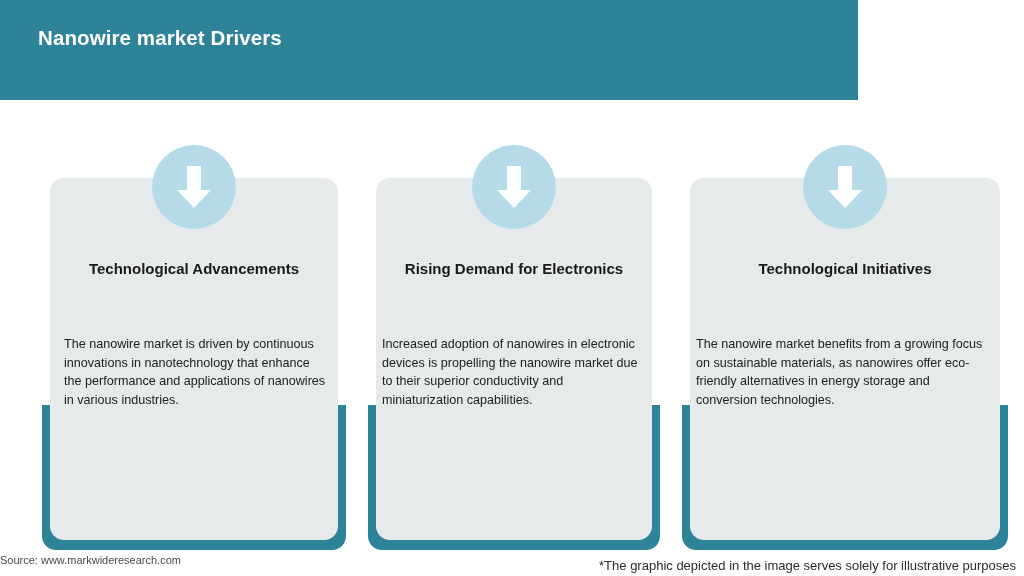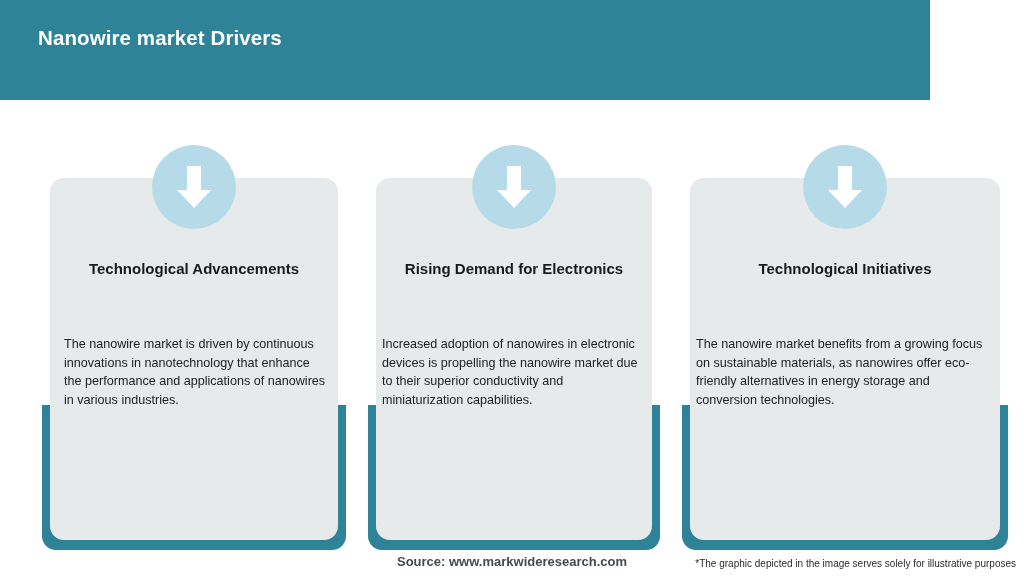--- a/index.html
+++ b/index.html
@@ -14,21 +14,21 @@
     overflow: hidden;
     font-family: "Liberation Sans", sans-serif;
     -webkit-font-smoothing: antialiased;
   }
 
   
   .header {
     position: absolute;
     left: 0;
     top: 0;
-    width: 930px;
+    width: 858px;
     height: 100px;
     background: #2e8399;
   }
   .header-title {
     position: absolute;
     left: 38px;
     top: 26px;
     font-size: 20.5px;
     font-weight: bold;
     color: #ffffff;
@@ -150,30 +150,29 @@
   }
   .card-wrap.c1 .card-body { left: 14px; right: 14px; }
   .card-wrap.c2 .card-body { left: 14px; right: 21px; }
 
   
   .source {
     position: absolute;
     left: 0;
     top: 554px;
     width: 1024px;
-    text-align: center;
-    font-size: 13px;
-    font-weight: bold;
+    font-size: 11px;
+    font-weight: normal;
     color: #444a4d;
   }
   .disclaimer {
     position: absolute;
     right: 8px;
     top: 558px;
-    font-size: 10px;
+    font-size: 13px;
     color: #2b2b2b;
     white-space: nowrap;
   }
 </style>
 </head>
 <body>
 
 <div class="header">
   <div class="header-title">Nanowire market Drivers</div>
 

